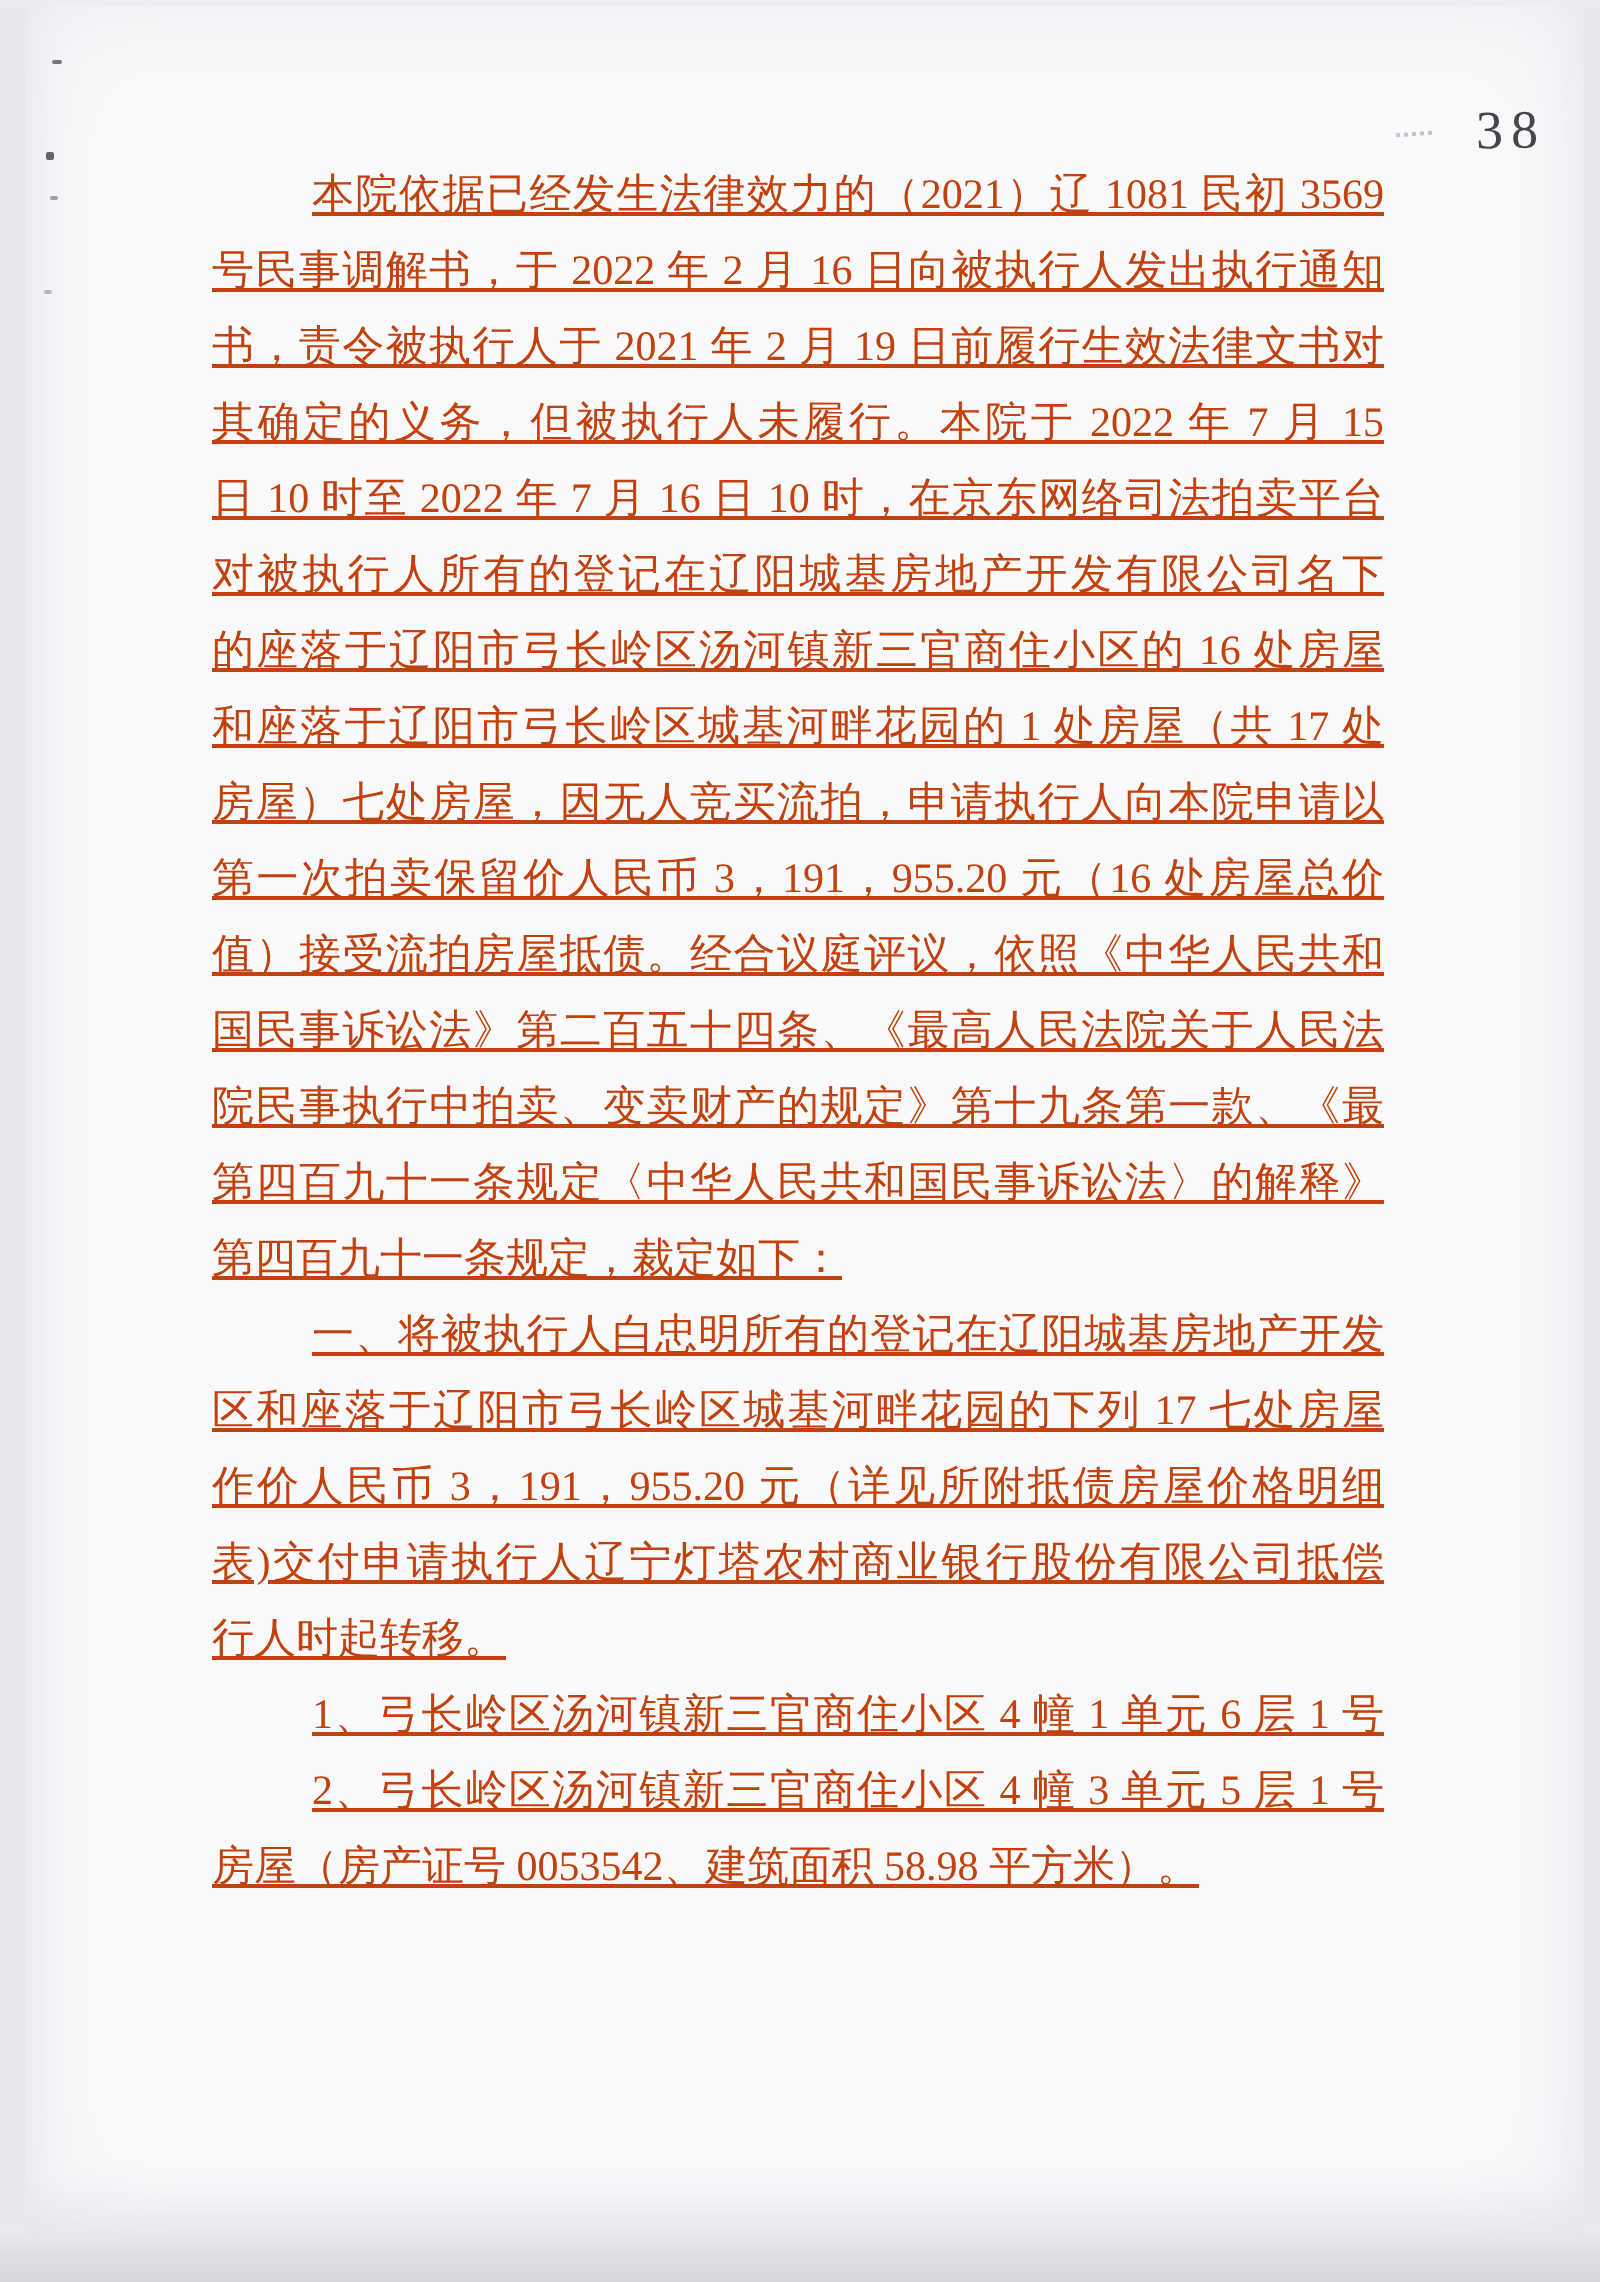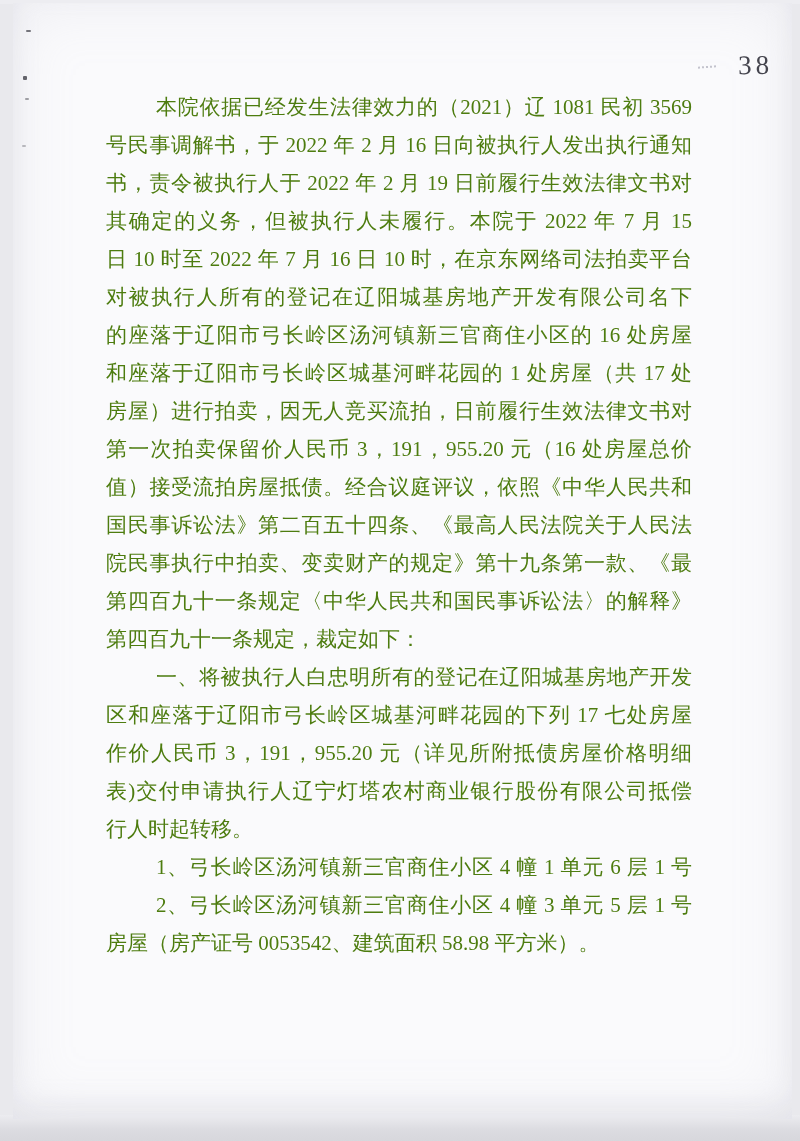--- a/index.html
+++ b/index.html
@@ -62,24 +62,25 @@
   
   .speck { position: absolute; background: #4a4a52; border-radius: 1px; }
   .speck.s1 { left: 26px; top: 30px;  width: 5px; height: 2px; opacity: .75; }
   .speck.s2 { left: 23px; top: 76px;  width: 4px; height: 4px; opacity: .85; }
   .speck.s3 { left: 25px; top: 98px;  width: 4px; height: 2px; opacity: .5; }
   .speck.s4 { left: 22px; top: 145px; width: 4px; height: 2px; opacity: .35; }
   
   .doc-body {
     position: absolute;
     left: 106px;
-    top: 88px;
+    top: 78px;
     width: 586px;
-    color: #4d7c0f;
+    color: #c2410c;
     font-size: 21px;
+    text-decoration: underline;
   }
   .line {
     height: 38px;
     line-height: 38px;
     text-align: justify;
     text-align-last: justify;
     white-space: pre-wrap;
     overflow: hidden;
   }
   .line.indent { padding-left: 50px; }
@@ -98,27 +99,27 @@
   <div class="speck s2"></div>
   <div class="speck s3"></div>
   <div class="speck s4"></div>
   <div class="squiggle"></div>
 
   <div class="page-number">38</div>
 
   <div class="doc-body">
       <div class="line indent">本院依据已经发生法律效力的（2021）辽 1081 民初 3569</div>
       <div class="line">号民事调解书，于 2022 年 2 月 16 日向被执行人发出执行通知</div>
-      <div class="line">书，责令被执行人于 2022 年 2 月 19 日前履行生效法律文书对</div>
+      <div class="line">书，责令被执行人于 2021 年 2 月 19 日前履行生效法律文书对</div>
       <div class="line">其确定的义务，但被执行人未履行。本院于 2022 年 7 月 15</div>
       <div class="line">日 10 时至 2022 年 7 月 16 日 10 时，在京东网络司法拍卖平台</div>
       <div class="line">对被执行人所有的登记在辽阳城基房地产开发有限公司名下</div>
       <div class="line">的座落于辽阳市弓长岭区汤河镇新三官商住小区的 16 处房屋</div>
       <div class="line">和座落于辽阳市弓长岭区城基河畔花园的 1 处房屋（共 17 处</div>
-      <div class="line">房屋）进行拍卖，因无人竞买流拍，日前履行生效法律文书对</div>
+      <div class="line">房屋）七处房屋，因无人竞买流拍，申请执行人向本院申请以</div>
       <div class="line">第一次拍卖保留价人民币 3，191，955.20 元（16 处房屋总价</div>
       <div class="line">值）接受流拍房屋抵债。经合议庭评议，依照《中华人民共和</div>
       <div class="line">国民事诉讼法》第二百五十四条、《最高人民法院关于人民法</div>
       <div class="line">院民事执行中拍卖、变卖财产的规定》第十九条第一款、《最</div>
       <div class="line">第四百九十一条规定〈中华人民共和国民事诉讼法〉的解释》</div>
       <div class="line end">第四百九十一条规定，裁定如下：</div>
       <div class="line indent">一、将被执行人白忠明所有的登记在辽阳城基房地产开发</div>
       <div class="line">区和座落于辽阳市弓长岭区城基河畔花园的下列 17 七处房屋</div>
       <div class="line">作价人民币 3，191，955.20 元（详见所附抵债房屋价格明细</div>
       <div class="line">表)交付申请执行人辽宁灯塔农村商业银行股份有限公司抵偿</div>

